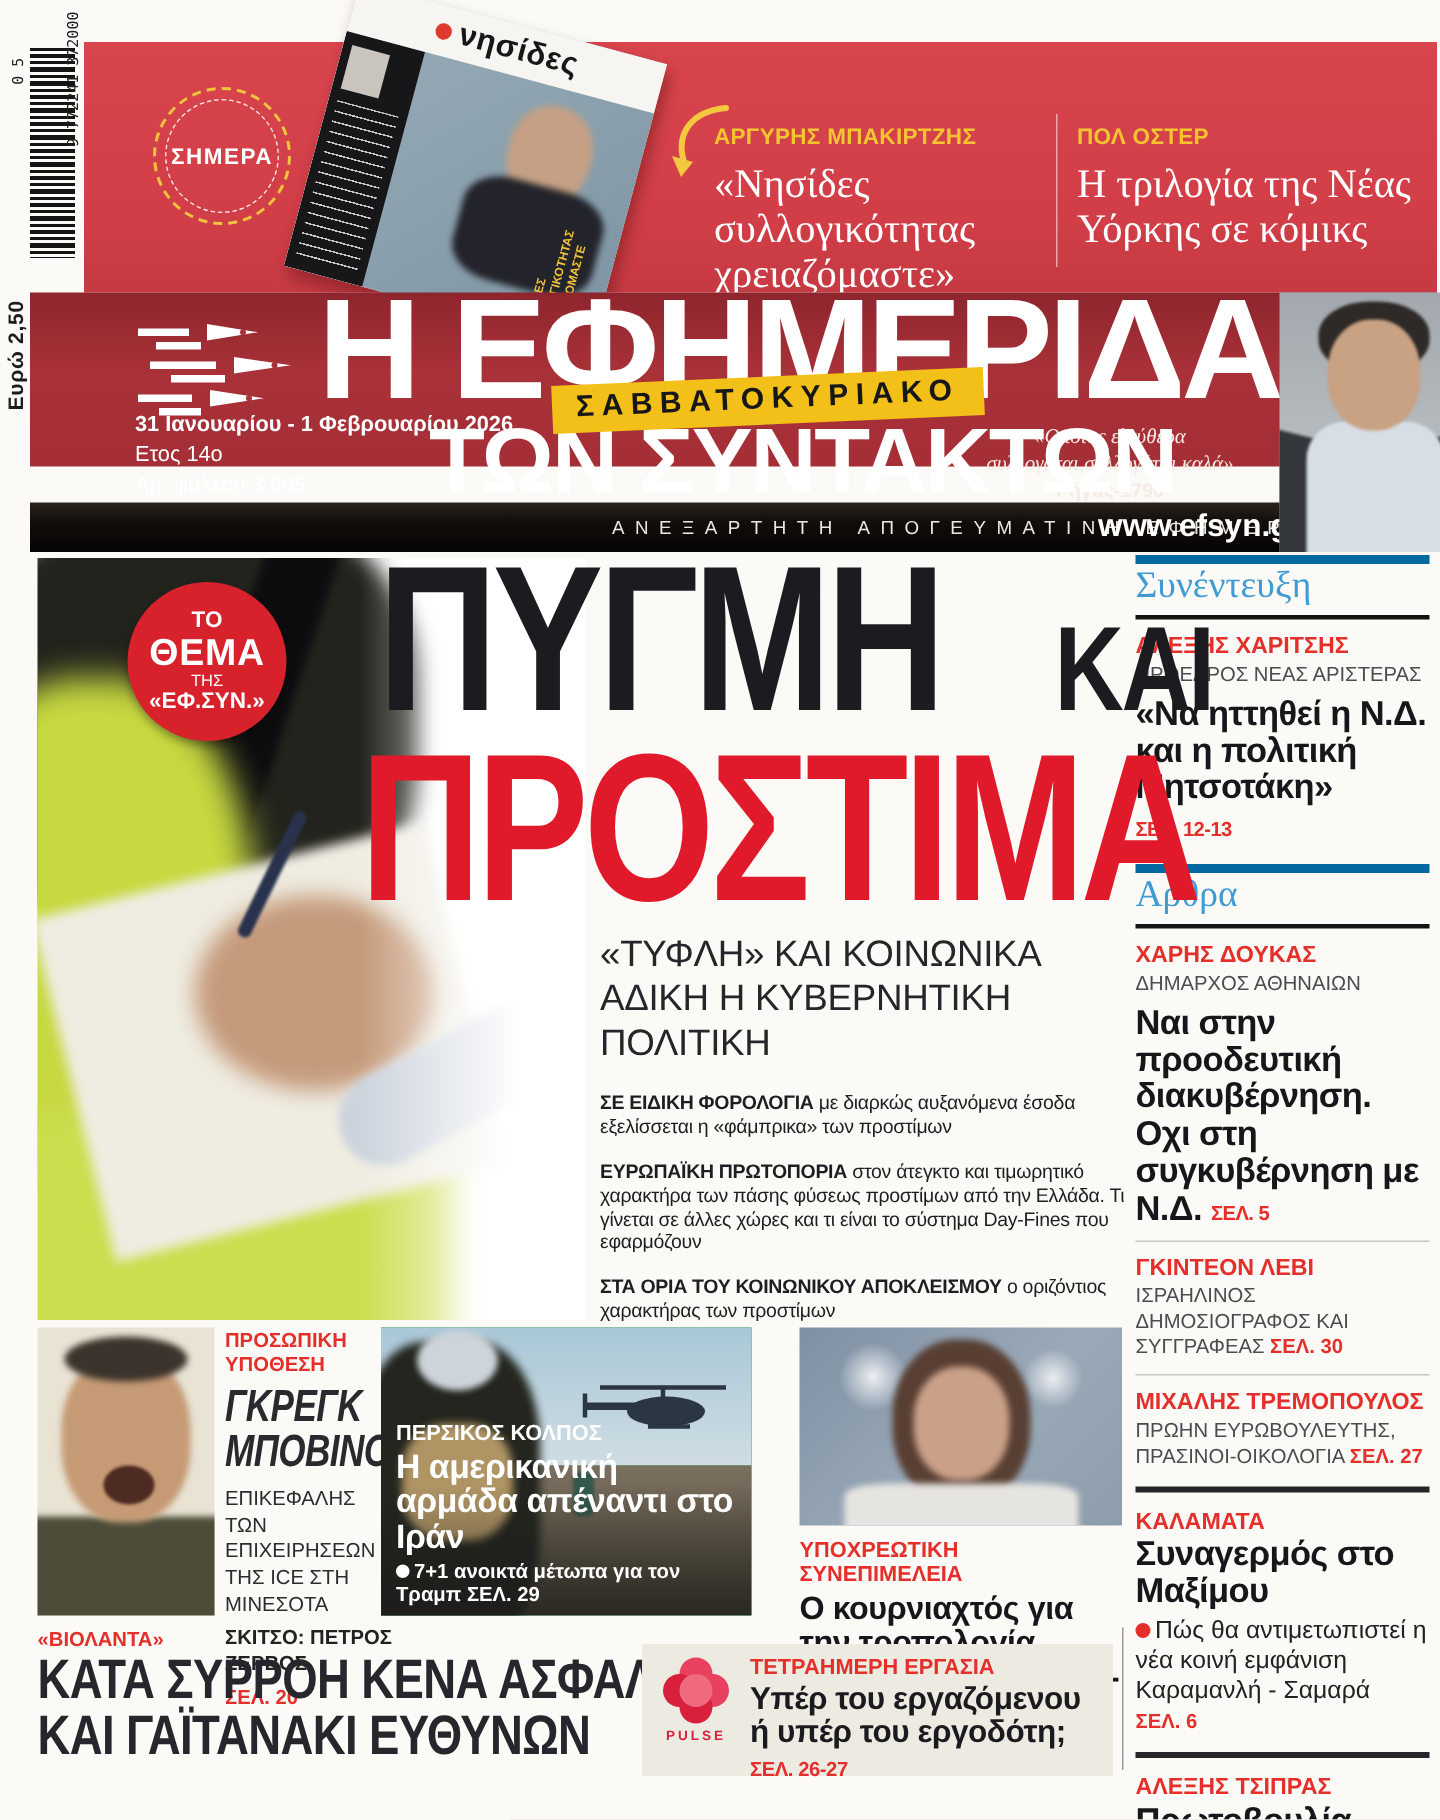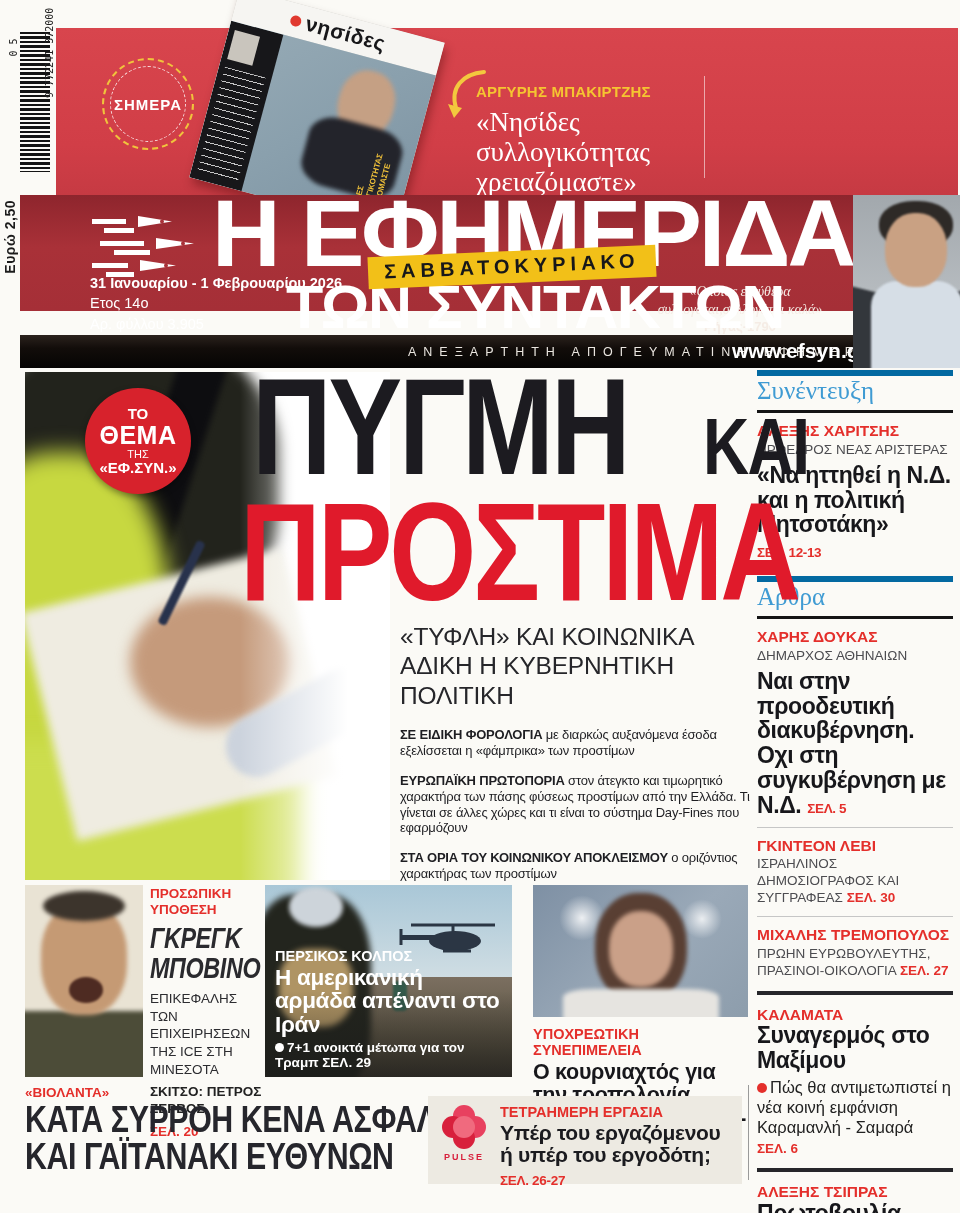--- a/index.html
+++ b/index.html
@@ -129,21 +129,21 @@
   .bovino-img .face { position:absolute; left:16px; top:18px; width:86px; height:112px; border-radius:44%; background:#c59a74; filter:blur(2px); }
   .bovino-img .hairb { position:absolute; left:18px; top:6px; width:82px; height:30px; border-radius:50%; background:#3c342c; filter:blur(2px); }
   .bovino-img .mouth { position:absolute; left:44px; top:92px; width:34px; height:26px; border-radius:50%; background:#4e2b22; filter:blur(1px); }
   .bovino-img .unif { position:absolute; left:-6px; top:126px; width:130px; height:70px; background:#4c4c38; filter:blur(2px); }
   .bovino-txt { position:absolute; left:150px; top:886px; width:114px; }
   .kicker-r { color:#e42f2b; font-weight:700; font-size:13.5px; line-height:1.2; }
   .bov-name { font-size:30px; font-weight:700; color:#2a2a2e; line-height:1.0; letter-spacing:-.5px; margin:5px 0 7px;font-style:italic; }
   .bov-name .cond { transform:scaleX(.78); }
   .bov-role { font-size:13.5px; color:#2c2c30; line-height:1.3; margin-bottom:6px; }
   .bov-credit { font-size:13.5px; font-weight:700; color:#222; line-height:1.25; margin-bottom:6px; }
-  .gulf { position:absolute; left:265px; top:885px; width:247px; height:192px; overflow:hidden; background:#15803d; }
+  .gulf { position:absolute; left:254px; top:885px; width:247px; height:192px; overflow:hidden; background:#15803d; }
   .gulf .sky { position:absolute; inset:0 0 52% 0; background:linear-gradient(180deg,#a9c7d7,#cfdde3); }
   .gulf .deck { position:absolute; inset:48% 0 0 0; background:linear-gradient(180deg,#7b6f60,#57503f 70%,#453f32); }
   .gulf .soldier { position:absolute; left:-14px; top:10px; width:120px; height:200px; border-radius:34%; background:#23251e; filter:blur(3px); }
   .gulf .pack { position:absolute; left:14px; top:64px; width:74px; height:78px; border-radius:40%; background:#af9464; filter:blur(3px); }
   .gulf .helmet { position:absolute; left:24px; top:2px; width:54px; height:40px; border-radius:50%; background:#cdd4da; filter:blur(2px); }
   .gulf .crew { position:absolute; left:128px; top:96px; width:14px; height:30px; border-radius:4px; background:#33594a; filter:blur(1px); }
   .gulf .shade { position:absolute; inset:55% 0 0 0; background:linear-gradient(180deg, rgba(30,30,30,0) 0%, rgba(25,25,25,.6) 100%); }
   .gulf-text { position:absolute; left:10px; bottom:7px; color:#fff; width:230px; }
   .gulf-text .gk { font-weight:700; font-size:14.5px; margin-bottom:2px; }
   .gulf-text .gt { font-weight:700; font-size:22.5px; line-height:1.04; letter-spacing:-.3px; margin-bottom:4px; }
@@ -213,20 +213,24 @@
     </div>
     <svg class="arrow-svg" width="44" height="52" viewBox="0 0 44 52">
       <path d="M40 4 C 18 6, 6 20, 12 40" stroke="#f3c83e" stroke-width="4" fill="none" stroke-linecap="round"></path>
       <polygon points="4,36 18,40 10,50" fill="#f3c83e"></polygon>
     </svg>
     <div class="teaser t1">
       <div class="kicker-y">ΑΡΓΥΡΗΣ ΜΠΑΚΙΡΤΖΗΣ</div>
       <div class="t-title">«Νησίδες συλλογικότητας χρειαζόμαστε»</div>
     </div>
     <div class="t-div"></div>
+    <div class="teaser t2">
+      <div class="kicker-y">ΠΟΛ ΟΣΤΕΡ</div>
+      <div class="t-title">Η τριλογία της Νέας Υόρκης σε κόμικς</div>
+    </div>
   </div>
 
   <div class="masthead">
     <svg class="nibs" width="128" height="80" viewBox="0 0 128 80">
       <g fill="#fff">
         <rect x="2" y="12" width="34" height="5"></rect>
           <rect x="14" y="21" width="30" height="5"></rect>
         <polygon points="48,9 82,14.5 48,20"></polygon>
           <circle cx="72" cy="14.5" r="2" fill="#a93138"></circle>
         <rect x="10" y="34" width="44" height="5"></rect>

